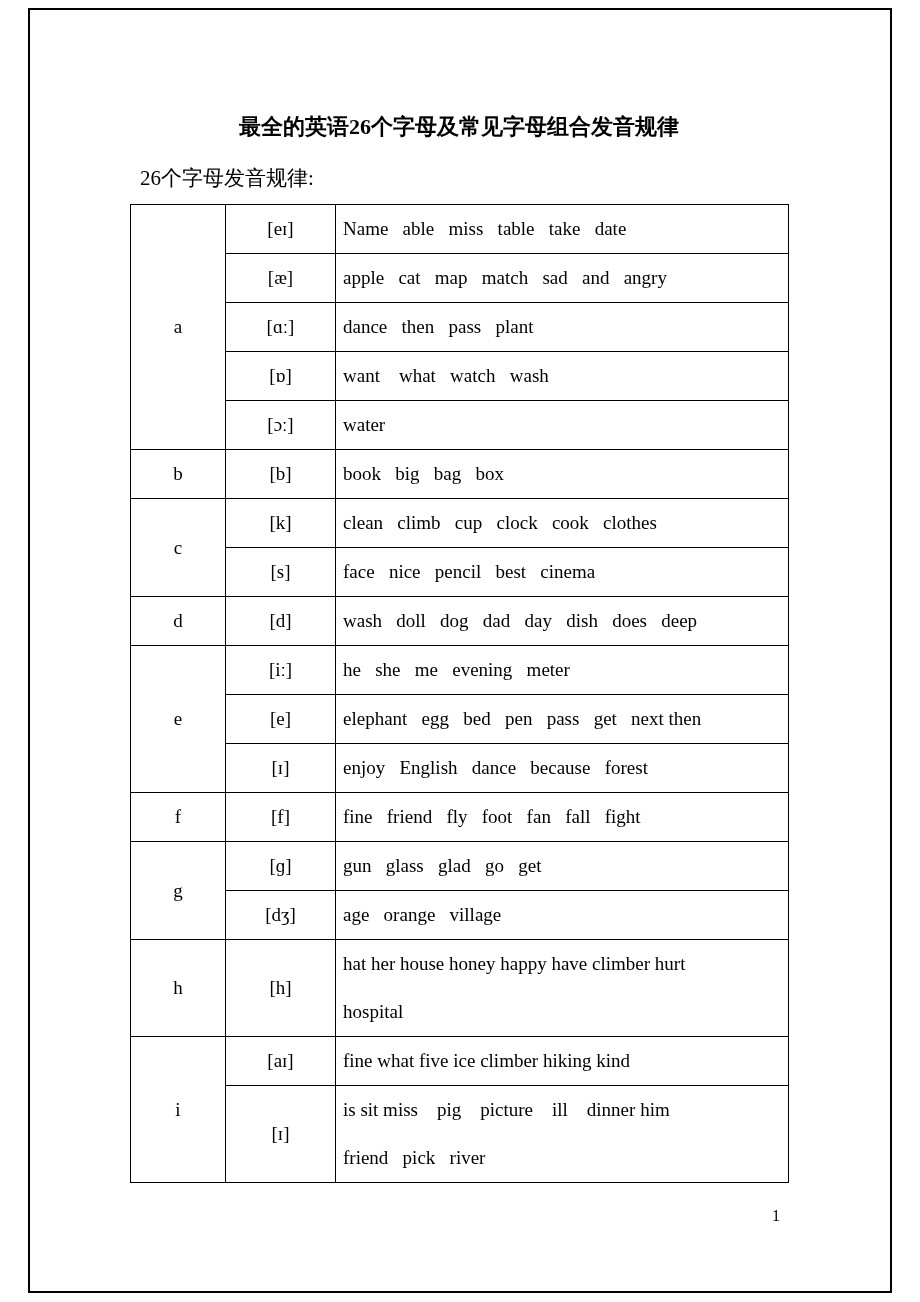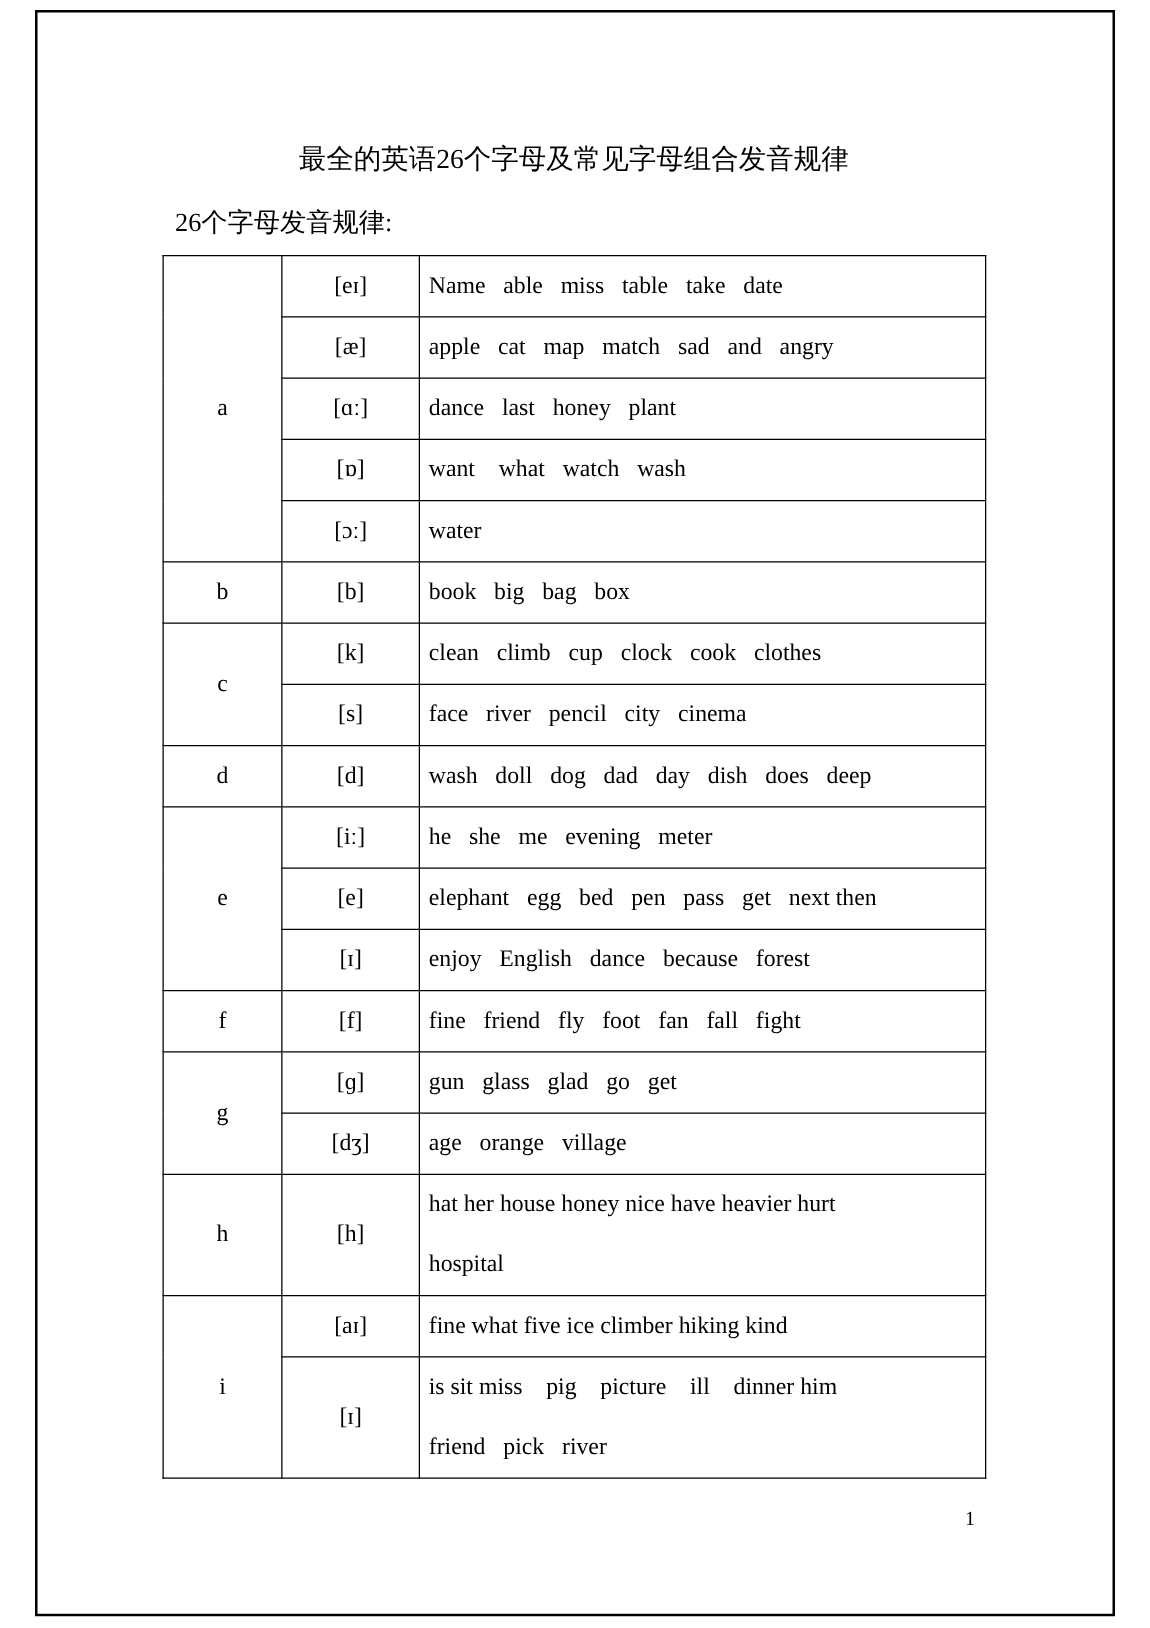--- a/index.html
+++ b/index.html
@@ -22,21 +22,21 @@
     pointer-events: none;
   }
   .content {
     position: absolute;
     left: 130px;
     top: 112px;
     width: 658px;
   }
   .title {
     font-size: 22px;
-    font-weight: normal;
+    font-weight: bold;
     text-align: center;
     line-height: 30px;
     margin-bottom: 22px;
   }
   .subtitle {
     font-size: 21px;
     font-weight: normal;
     line-height: 28px;
     margin: 0 0 12px 10px;
   }
@@ -79,21 +79,21 @@
         <td class="letter" rowspan="5">a</td>
         <td class="phon">[eɪ]</td>
         <td class="ex">Name   able   miss   table   take   date</td>
       </tr>
       <tr>
         <td class="phon">[æ]</td>
         <td class="ex">apple   cat   map   match   sad   and   angry</td>
       </tr>
       <tr>
         <td class="phon">[ɑː]</td>
-        <td class="ex">dance   last   honey   plant</td>
+        <td class="ex">dance   then   pass   plant</td>
       </tr>
       <tr>
         <td class="phon">[ɒ]</td>
         <td class="ex">want    what   watch   wash</td>
       </tr>
       <tr>
         <td class="phon">[ɔː]</td>
         <td class="ex">water</td>
       </tr>
 
@@ -103,21 +103,21 @@
         <td class="ex">book   big   bag   box</td>
       </tr>
 
       <tr>
         <td class="letter" rowspan="2">c</td>
         <td class="phon">[k]</td>
         <td class="ex">clean   climb   cup   clock   cook   clothes</td>
       </tr>
       <tr>
         <td class="phon">[s]</td>
-        <td class="ex">face   river   pencil   city   cinema</td>
+        <td class="ex">face   nice   pencil   best   cinema</td>
       </tr>
 
       <tr>
         <td class="letter">d</td>
         <td class="phon">[d]</td>
         <td class="ex">wash   doll   dog   dad   day   dish   does   deep</td>
       </tr>
 
       <tr>
         <td class="letter" rowspan="3">e</td>
@@ -145,21 +145,21 @@
         <td class="ex">gun   glass   glad   go   get</td>
       </tr>
       <tr>
         <td class="phon">[dʒ]</td>
         <td class="ex">age   orange   village</td>
       </tr>
 
       <tr>
         <td class="letter">h</td>
         <td class="phon">[h]</td>
-        <td class="ex">hat her house honey nice have heavier hurt
+        <td class="ex">hat her house honey happy have climber hurt
 hospital</td>
       </tr>
 
       <tr>
         <td class="letter" rowspan="2">i</td>
         <td class="phon">[aɪ]</td>
         <td class="ex">fine what five ice climber hiking kind</td>
       </tr>
       <tr>
         <td class="phon">[ɪ]</td>

